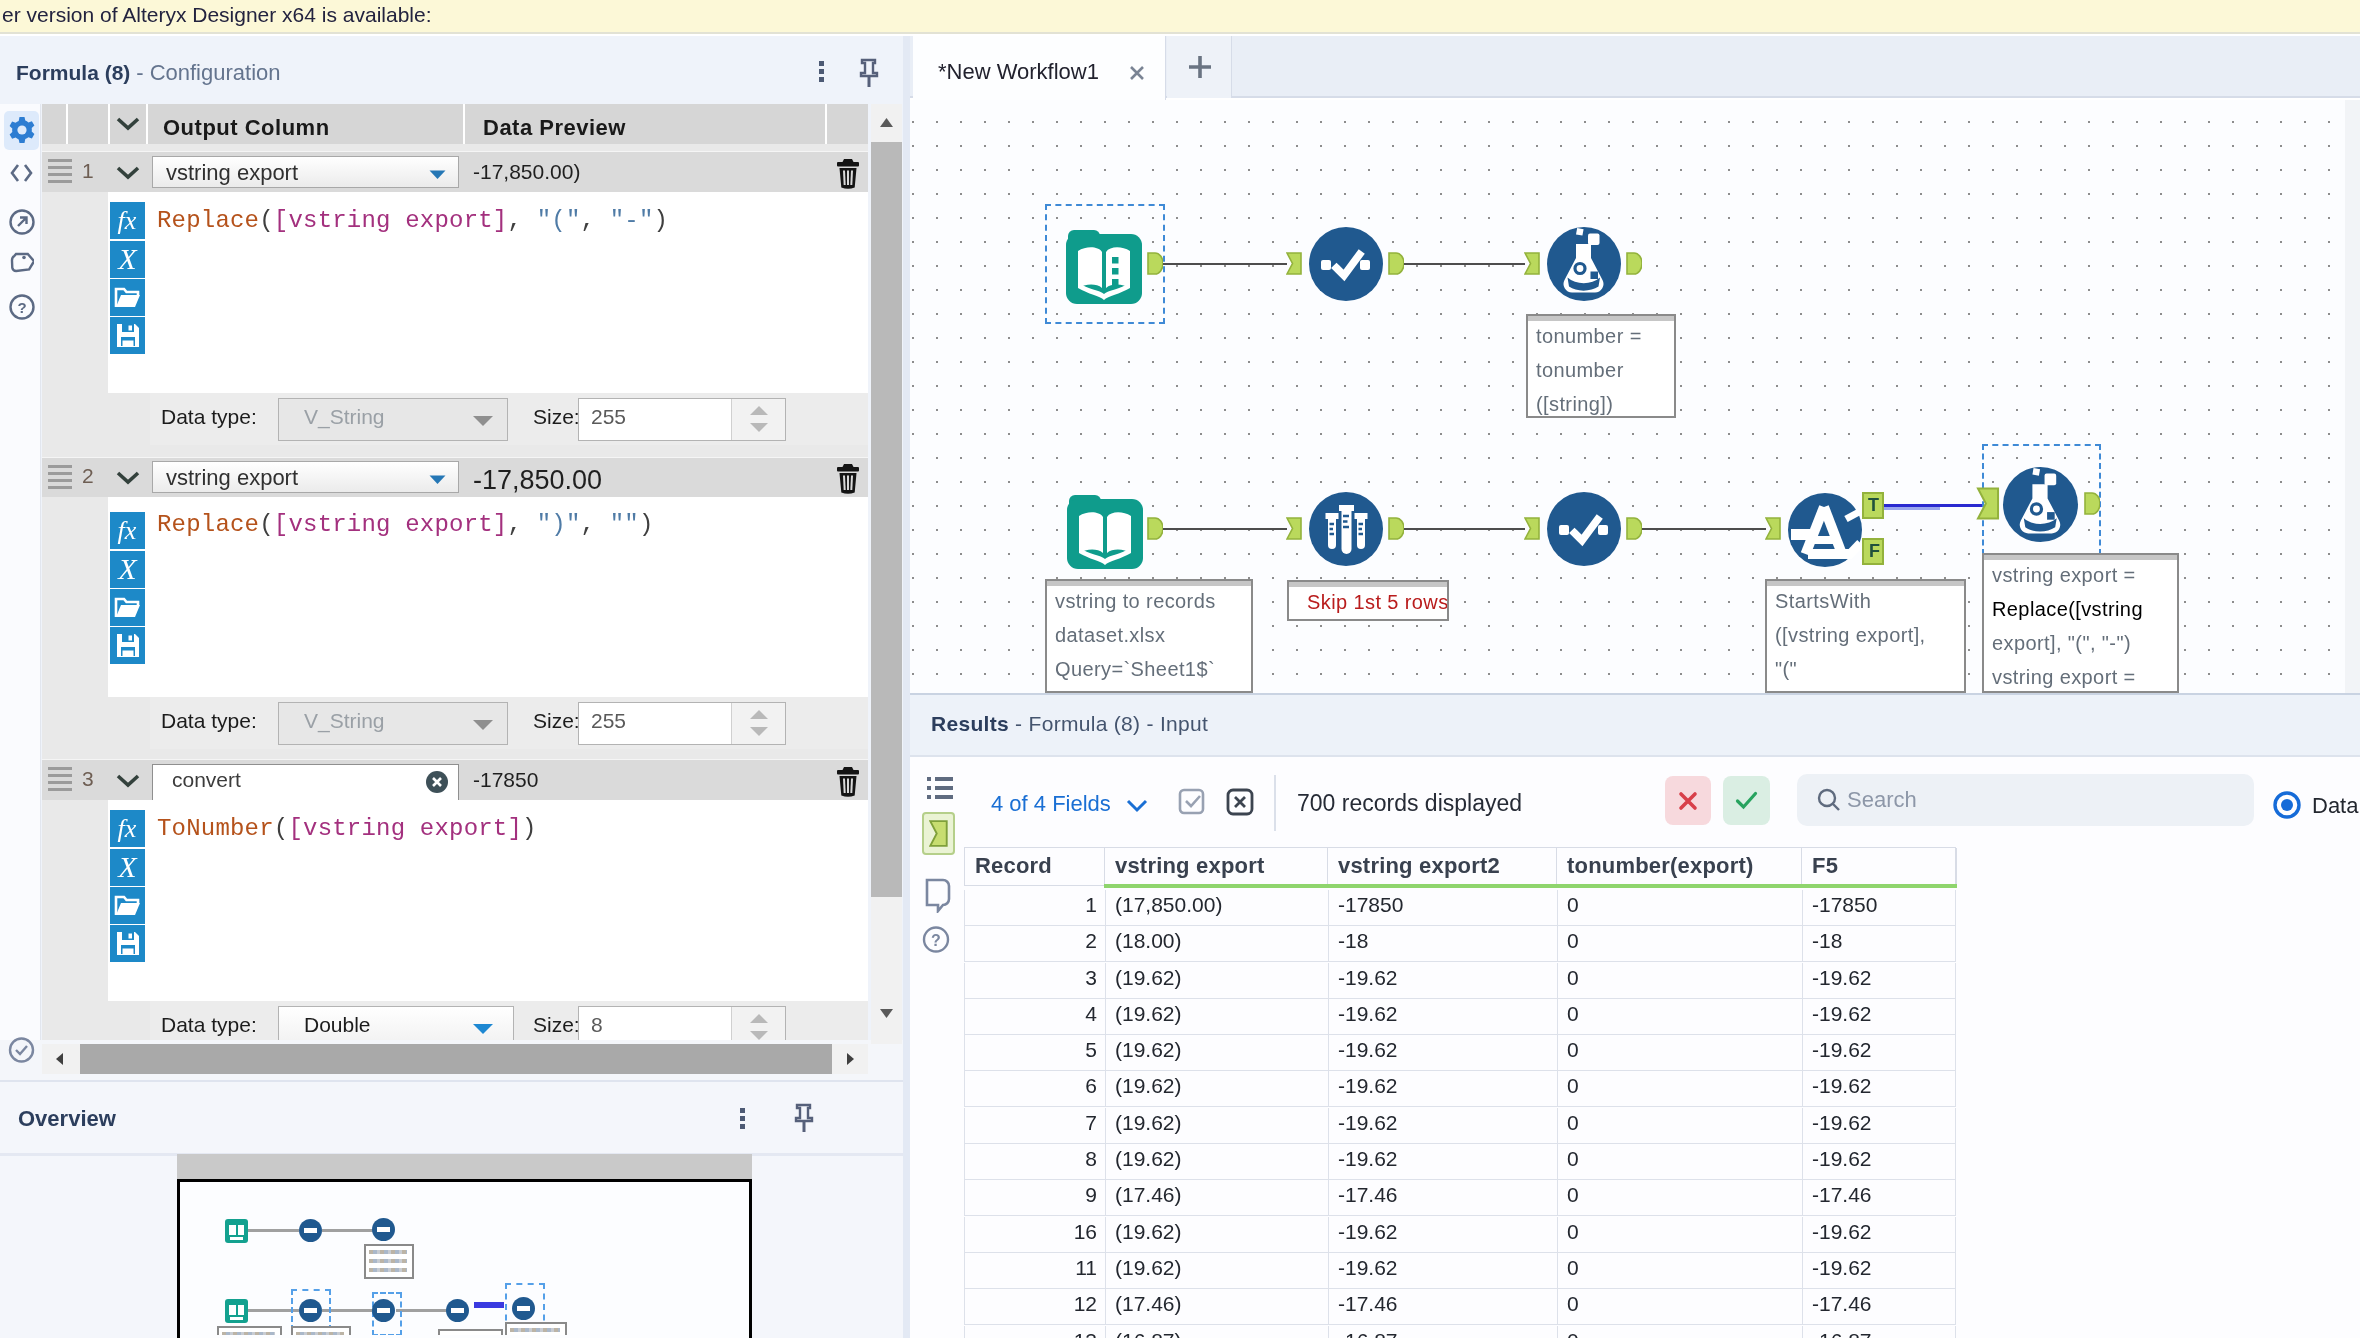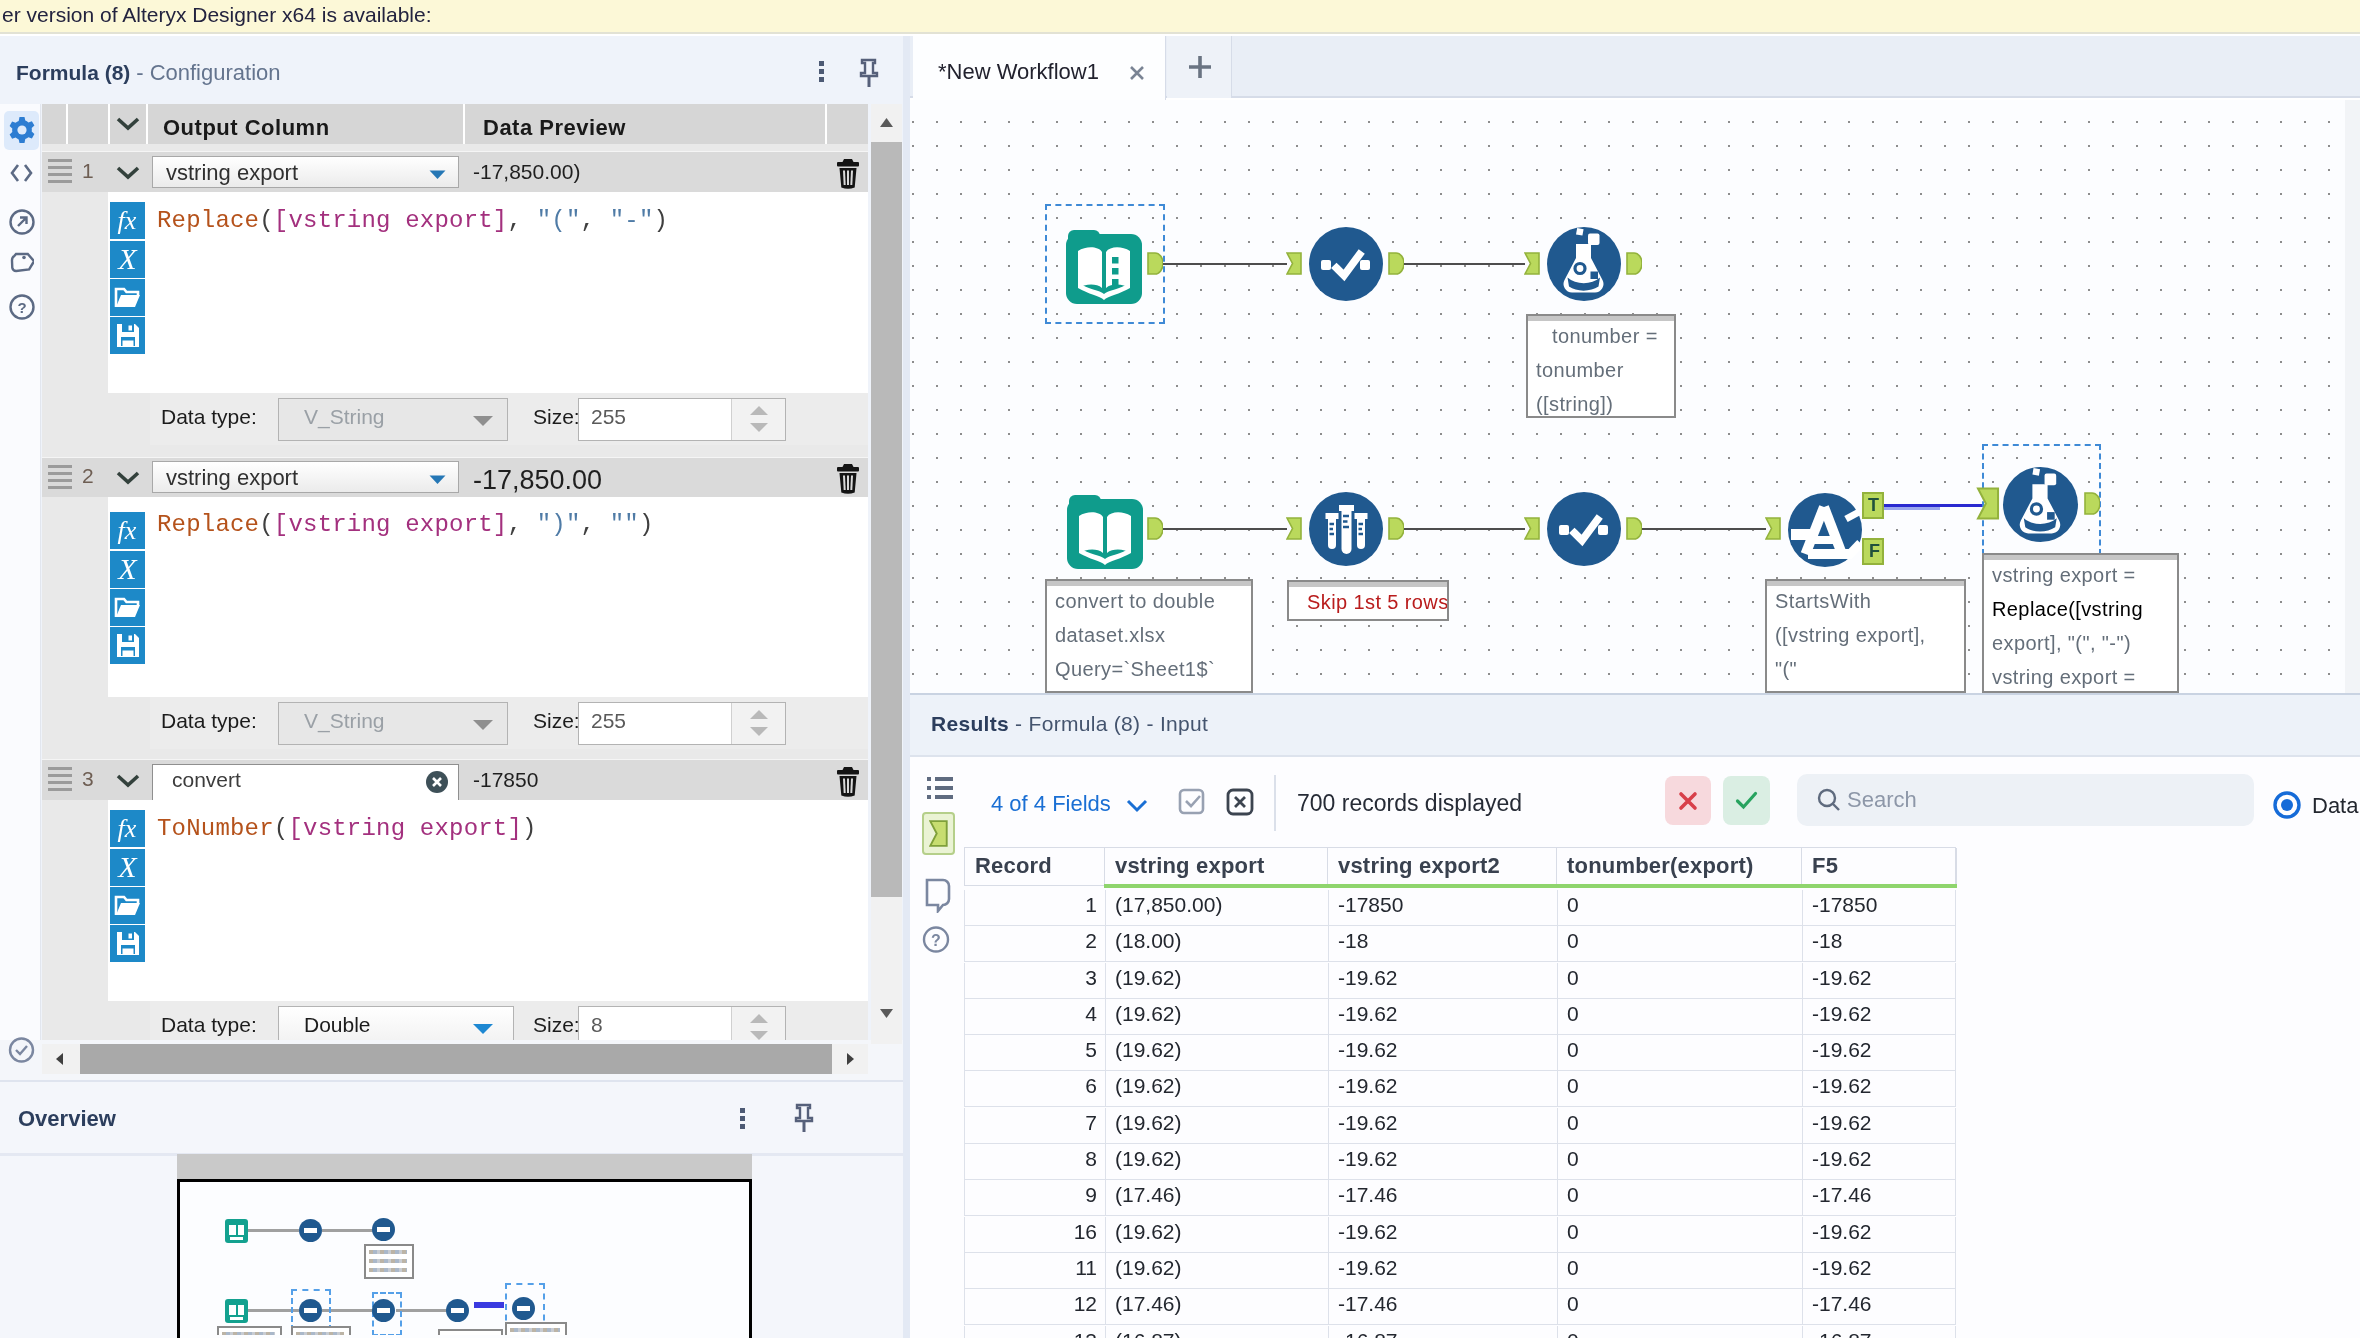--- a/index.html
+++ b/index.html
@@ -465,21 +465,21 @@
   <path d="M30 18 h15 v14 l11.5 22 a8.5 8.5 0 0 1 -7.5 12.5 h-23 a8.5 8.5 0 0 1 -7.5 -12.5 l11.5 -22 z" fill="#fff"></path>
   <path d="M21.5 51.5 C30 59 45.5 59 54 51.5 L52.5 60.5 C44.5 66 30.5 66 23 60.5 z" fill="#20598f"></path>
   <circle cx="34" cy="42.5" r="5" fill="none" stroke="#20598f" stroke-width="3.2"></circle>
   <rect x="44.5" y="45.5" width="7.5" height="7.5" fill="#20598f"></rect>
 </svg>
 <svg class="abs" style="left:716px;top:152px;" width="16" height="23" viewBox="0 0 16 23">
     <path d="M1 1 h7 a8 10.5 0 0 1 0 21 h-7 z" fill="#bad95c" stroke="#93b23c" stroke-width="1.6"></path>
       </svg>
 <div class="abs" style="left:616px;top:214px;width:150px;height:104px;background:#fff;border:2px solid #8a8a8a;overflow:hidden;">
     <div class="abs" style="left:0;top:0;width:150px;height:5px;background:#c6c6c6;"></div>
-        <div class="abs" style="left:24px;top:9px;font-size:20px;color:#646e79;letter-spacing:0.4px;white-space:nowrap;">tonumber =</div>
+        <div class="abs" style="left:8px;top:9px;font-size:20px;color:#646e79;letter-spacing:0.4px;white-space:nowrap;">tonumber =</div>
         <div class="abs" style="left:8px;top:43px;font-size:20px;color:#646e79;letter-spacing:0.4px;white-space:nowrap;">tonumber</div>
         <div class="abs" style="left:8px;top:77px;font-size:20px;color:#646e79;letter-spacing:0.4px;white-space:nowrap;">([string])</div>
       </div>
 <svg class="abs" style="left:157px;top:391px;" width="76" height="78" viewBox="0 0 76 78">
   <path d="M2 14 v-4 a6 6 0 0 1 6 -6 h20 a6 6 0 0 1 6 6 v4 z" fill="#0f9c8c"></path>
   <rect x="0" y="8" width="76" height="70" rx="11" fill="#0f9c8c"></rect>
   <path d="M12 25 C20 20 32 20 36 26 L36 62 C30 57 19 58 12 62 Z" fill="#fff"></path>
   <path d="M64 25 C56 20 44 20 40 26 L40 62 C46 57 57 58 64 62 Z" fill="#fff"></path>
 
   <path d="M12 56 L12 62 C22 68 34 70 38 74 C42 70 54 68 64 62 L64 56 C54 64 42 64 38 68 C34 64 22 64 12 56 Z" fill="#fff"></path>
@@ -556,21 +556,21 @@
   <path d="M30 18 h15 v14 l11.5 22 a8.5 8.5 0 0 1 -7.5 12.5 h-23 a8.5 8.5 0 0 1 -7.5 -12.5 l11.5 -22 z" fill="#fff"></path>
   <path d="M21.5 51.5 C30 59 45.5 59 54 51.5 L52.5 60.5 C44.5 66 30.5 66 23 60.5 z" fill="#20598f"></path>
   <circle cx="34" cy="42.5" r="5" fill="none" stroke="#20598f" stroke-width="3.2"></circle>
   <rect x="44.5" y="45.5" width="7.5" height="7.5" fill="#20598f"></rect>
 </svg>
 <svg class="abs" style="left:1174px;top:392px;" width="16" height="23" viewBox="0 0 16 23">
     <path d="M1 1 h7 a8 10.5 0 0 1 0 21 h-7 z" fill="#bad95c" stroke="#93b23c" stroke-width="1.6"></path>
       </svg>
 <div class="abs" style="left:135px;top:479px;width:208px;height:114px;background:#fff;border:2px solid #8a8a8a;overflow:hidden;">
     <div class="abs" style="left:0;top:0;width:208px;height:5px;background:#c6c6c6;"></div>
-        <div class="abs" style="left:8px;top:9px;font-size:20px;color:#646e79;letter-spacing:0.4px;white-space:nowrap;">convert to double</div>
+        <div class="abs" style="left:8px;top:9px;font-size:20px;color:#646e79;letter-spacing:0.4px;white-space:nowrap;">vstring to records</div>
         <div class="abs" style="left:8px;top:43px;font-size:20px;color:#646e79;letter-spacing:0.4px;white-space:nowrap;">dataset.xlsx</div>
         <div class="abs" style="left:8px;top:77px;font-size:20px;color:#646e79;letter-spacing:0.4px;white-space:nowrap;">Query=`Sheet1$`</div>
       </div>
 <div class="abs" style="left:377px;top:480px;width:162px;height:41px;background:#fff;border:2px solid #8a8a8a;overflow:hidden;">
     <div class="abs" style="left:0;top:0;width:162px;height:5px;background:#c6c6c6;"></div>
         <div class="abs" style="left:18px;top:9px;font-size:20px;color:#b91c1c;letter-spacing:0.4px;white-space:nowrap;">Skip 1st 5 rows</div>
       </div>
 <div class="abs" style="left:855px;top:479px;width:201px;height:114px;background:#fff;border:2px solid #8a8a8a;overflow:hidden;">
     <div class="abs" style="left:0;top:0;width:201px;height:5px;background:#c6c6c6;"></div>
         <div class="abs" style="left:8px;top:9px;font-size:20px;color:#646e79;letter-spacing:0.4px;white-space:nowrap;">StartsWith</div>

